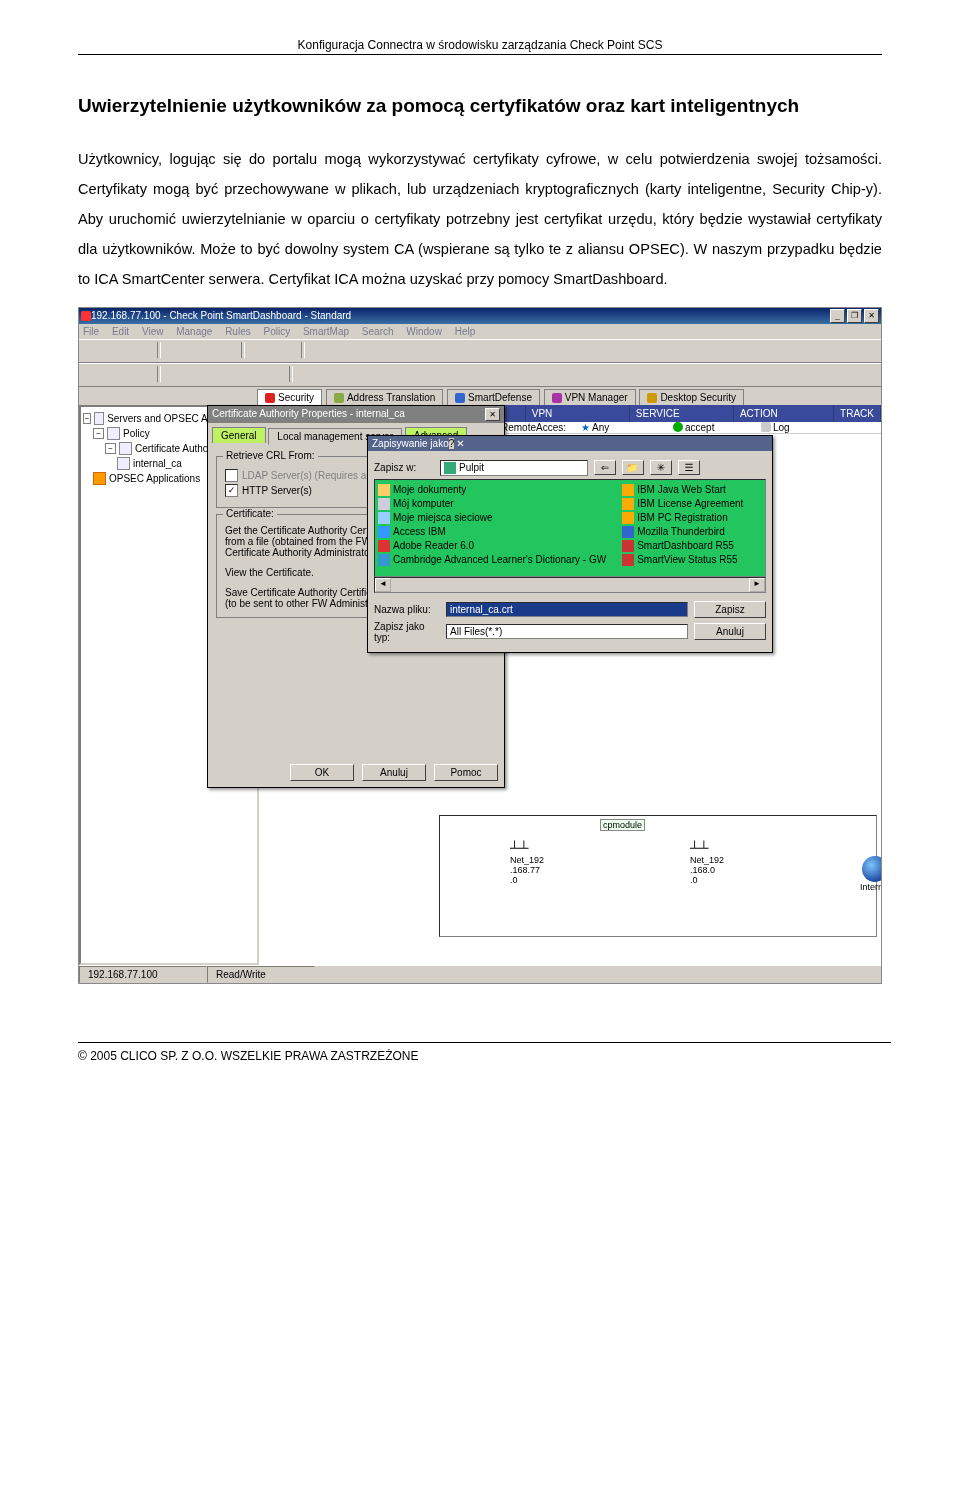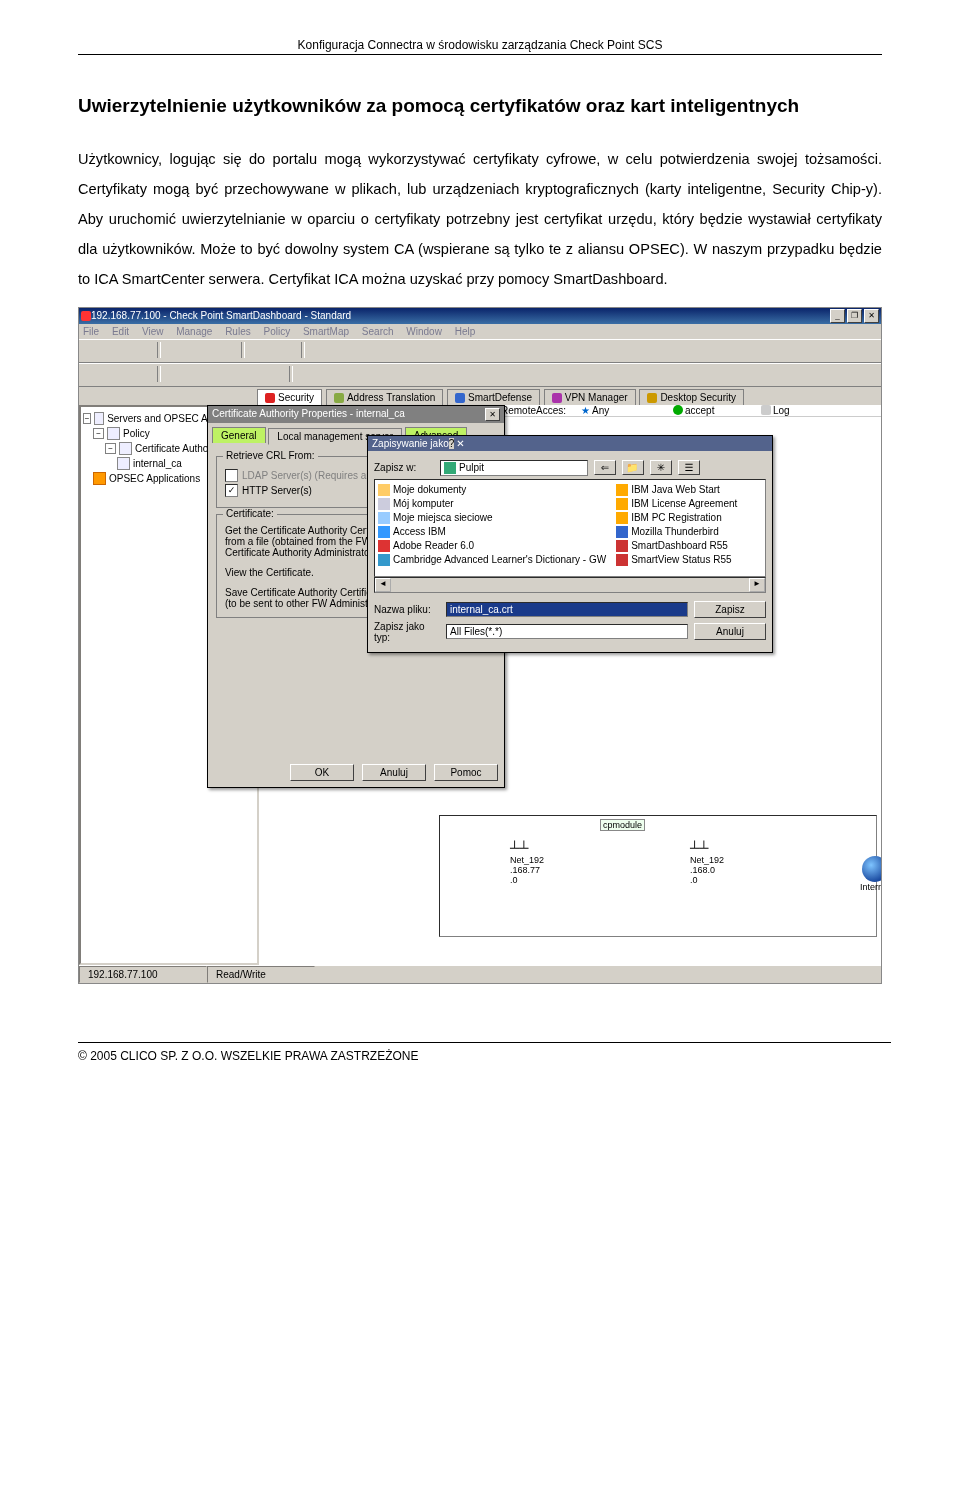--- a/index.html
+++ b/index.html
@@ -43,21 +43,21 @@
   .groupbox::before{content:attr(data-legend);position:absolute;top:-7px;left:6px;background:#d4d0c8;padding:0 3px;color:#000;font-size:10px}
   .chk{display:flex;align-items:center;gap:4px;margin:2px 0;color:#808080}
   .chk .box{width:11px;height:11px;background:#fff;border:1px inset #808080;display:inline-flex;align-items:center;justify-content:center;font-size:9px}
   .btn{display:inline-block;padding:2px 10px;background:#d4d0c8;border:1px solid #fff;border-right-color:#404040;border-bottom-color:#404040;font-size:10px;min-width:42px;text-align:center}
   .btnrow{display:flex;justify-content:flex-end;gap:8px;padding:6px}
   .savebar{background:#53638c;color:#fff;padding:2px 4px;font-size:10px;display:flex;align-items:center}
   .savebody{background:#d4d0c8;padding:6px;font-size:10px}
   .saverow{display:flex;align-items:center;gap:6px;margin:3px 0}
   .combo{flex:1;background:#fff;border:1px inset #808080;padding:1px 3px;display:flex;align-items:center;gap:3px}
   .combo.blue{background:#1a3a8a;color:#fff}
-  .filelist{background:#ffffff;border:1px inset #808080;height:90px;padding:3px 60px 3px 3px;display:flex;flex-wrap:wrap;flex-direction:column;align-content:flex-start;column-gap:10px;overflow:hidden}
+  .filelist{background:#22c55e;border:1px inset #808080;height:90px;padding:3px 60px 3px 3px;display:flex;flex-wrap:wrap;flex-direction:column;align-content:flex-start;column-gap:16px;overflow:hidden}
   .fitem{display:flex;align-items:center;gap:3px;padding:1px 0;white-space:nowrap;font-size:10px}
   .ficn{width:12px;height:12px;display:inline-block}
   .scrollh{height:14px;background:#d4d0c8;border:1px inset #808080;display:flex}
   .scrollh .arr{width:14px;background:#d4d0c8;border:1px outset #fff;text-align:center;font-size:8px}
   .scrollh .track{flex:1}
   .smap{position:absolute;left:180px;right:4px;bottom:28px;height:120px;background:#fff;border:1px inset #808080}
   .smap .node{position:absolute;text-align:left;font-size:9px;color:#000}
   .globe{width:26px;height:26px;border-radius:50%;background:radial-gradient(circle at 35% 35%,#7ec4ff,#1a4aa0 70%);margin:0 auto}
   .status{background:#d4d0c8;border-top:1px solid #fff;display:flex;font-size:10px}
   .status div{padding:2px 8px;border:1px inset #d4d0c8}
@@ -171,20 +171,29 @@
             <span class="ticon"></span>
             <span>internal_ca</span>
           </div>
         <div class="row ind1">
             <span class="ticon" style="background:#f90;border-color:#c60"></span>
             <span>OPSEC Applications</span>
           </div>
       </div>
 
       <div class="rightpane">
+        <div class="gridhdr">
+          <div style="width:38px">NO.</div>
+          <div style="width:90px">SOURCE</div>
+          <div style="width:102px">DESTINATION</div>
+          <div style="width:92px">VPN</div>
+          <div style="width:92px">SERVICE</div>
+          <div style="width:88px">ACTION</div>
+          <div style="flex:1">TRACK</div>
+        </div>
         <div style="display:flex;font-size:10px;background:#fff;border-bottom:1px solid #ccc">
           <div style="width:38px"></div>
             <div style="width:90px"></div>
             <div style="width:102px"></div>
           <div style="width:92px;display:flex;align-items:center;gap:2px">
               <span class="ticn" style="background:#fc0"></span>
               <span>RemoteAcces:</span>
             </div>
           <div style="width:92px;display:flex;align-items:center;gap:2px">
               <span style="color:#06c">★</span>

